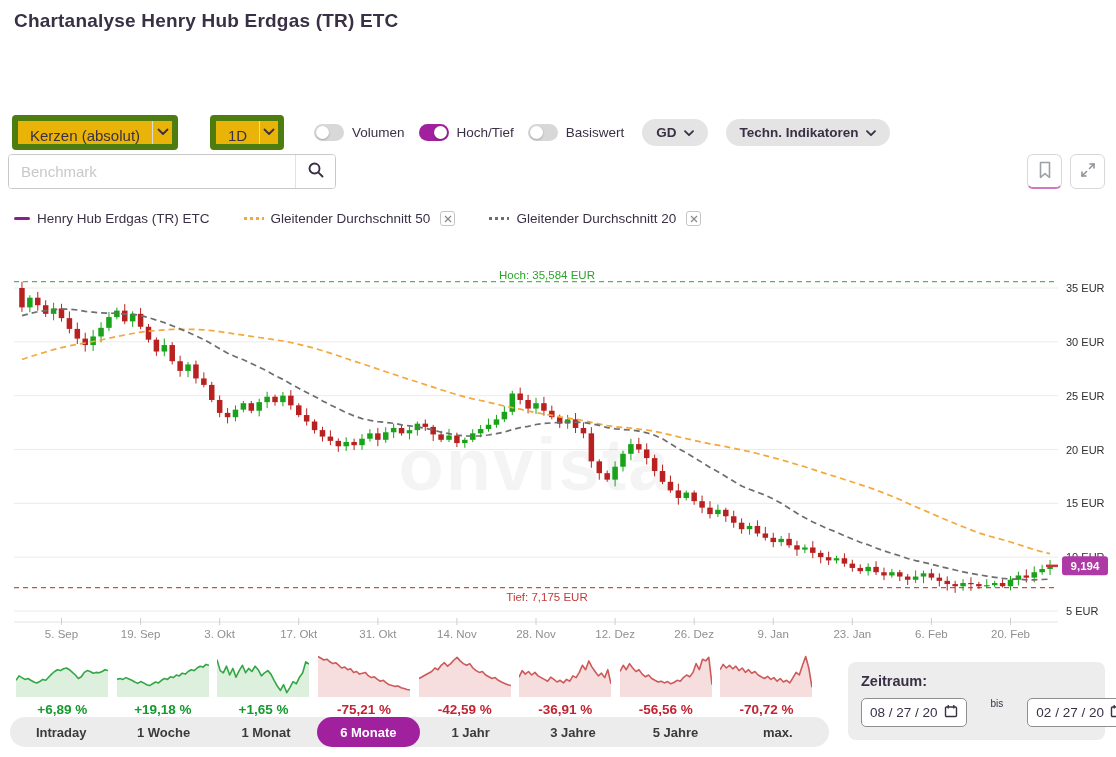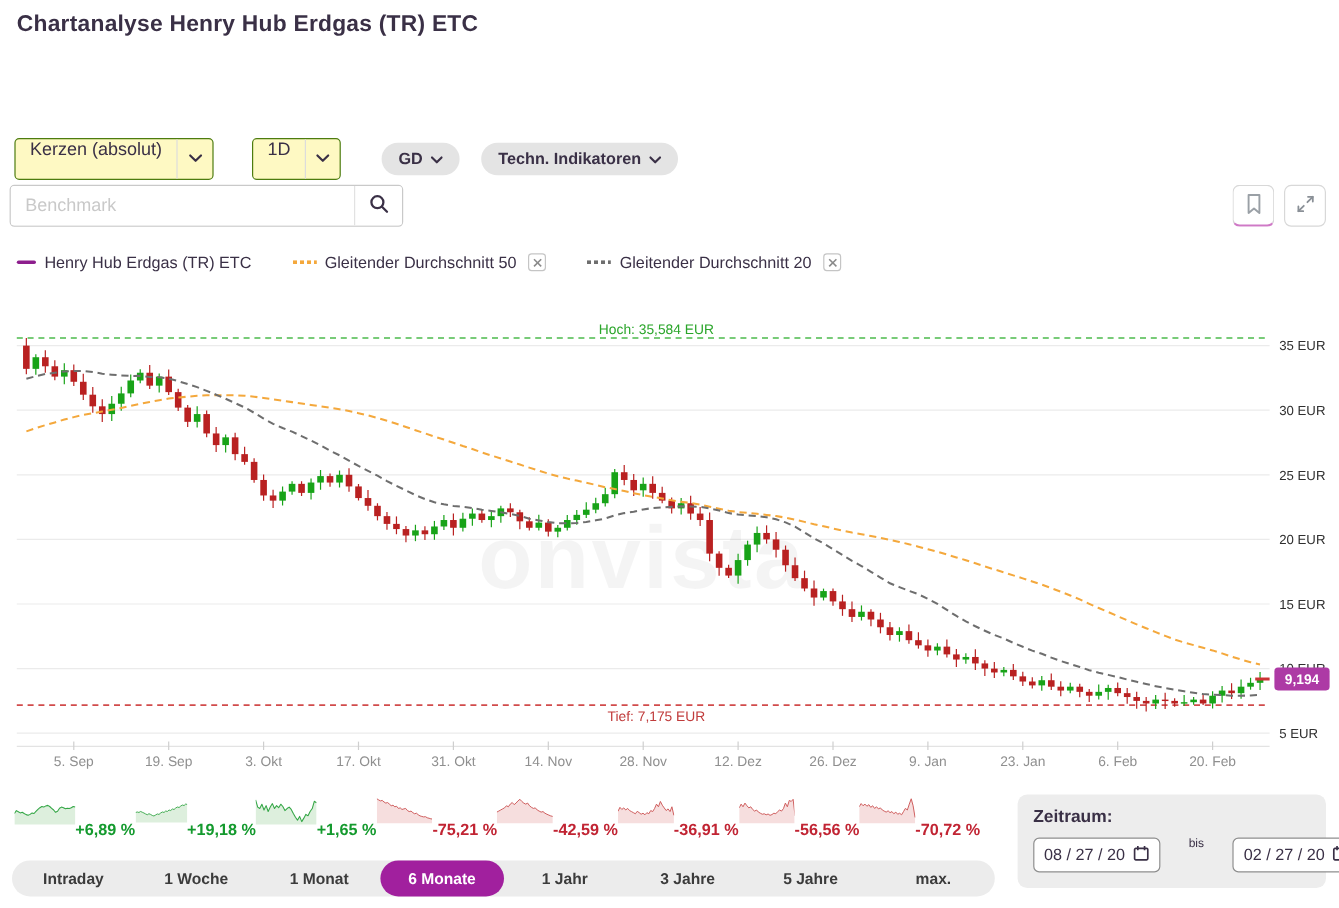--- a/index.html
+++ b/index.html
@@ -15,21 +15,21 @@
   .radio-box + .radio-box { margin-left:-1px; }
   .radio-box:first-child { border-radius:4px 0 0 4px; }
   .radio-box:last-child { border-radius:0 4px 4px 0; }
   .radio-dot { width:16px; height:16px; border-radius:50%; flex:0 0 auto; }
   .radio-dot.sel { background:#3a3046; box-shadow:inset 0 0 0 2.5px #fff; }
   .radio-dot.unsel { border:1.5px solid #d2d2d2; background:#fff; }
   .radio-label { font-size:15px; color:#3a3046; }
 
   
   .controls-row { position:absolute; left:12px; right:12px; top:114px; height:36px; display:flex; align-items:center; }
-  .select { border:1px solid #4d7c0f; border-radius:4px; height:35px; display:flex; align-items:flex-start; background:#fef9c3; cursor:pointer; }
+  .select { border:6px solid #4d7c0f; border-radius:4px; height:35px; display:flex; align-items:flex-end; background:#eab308; cursor:pointer; }
   .select .lbl { padding:0 12px; font-size:15px; white-space:nowrap; }
   .select .caret-box { width:37px; align-self:stretch; border-left:1px solid #dcdcdc; display:flex; align-items:center; justify-content:center; }
   .sel-charttype { width:166px; margin-right:32px; }
   .sel-interval { width:74px; margin-right:16px; }
   .toggle { display:flex; align-items:center; gap:8px; margin-left:14px; cursor:pointer; }
   .tpill { width:30px; height:17px; border-radius:9px; background:#d8d8d8; position:relative; flex:0 0 auto; transition:background .1s; }
   .tpill .knob { position:absolute; top:2px; left:2px; width:13px; height:13px; border-radius:50%; background:#fff; box-shadow:0 1px 2px rgba(0,0,0,.25); }
   .toggle.on .tpill { background:var(--accent); }
   .toggle.on .knob { left:15px; }
   .toggle-label { font-size:13.5px; color:#3a3046; white-space:nowrap; }
@@ -49,21 +49,21 @@
   .legend { position:absolute; left:14px; top:211px; display:flex; align-items:center; gap:34px; font-size:13.5px; color:#3a3046; }
   .legend-item { display:flex; align-items:center; gap:7px; }
   .sw-solid { width:16px; height:3.5px; border-radius:2px; }
   .sw-dotted { width:20px; height:3px; }
   .x-btn { width:15px; height:15px; border:1px solid #c5c5c5; border-radius:3px; background:#fff; display:flex; align-items:center; justify-content:center; margin-left:3px; cursor:pointer; padding:0; }
 
   #chart { position:absolute; left:0; top:268px; width:1116px; height:378px; }
 
   
   #sparks { position:absolute; left:12px; top:651px; display:flex; }
-  .spark-cell { width:100.6px; display:flex; flex-direction:row; align-items:flex-end; cursor:pointer; }
+  .spark-cell { width:100.6px; display:flex; flex-direction:column; align-items:center; cursor:pointer; }
   .spark-pct { font-size:13.5px; font-weight:700; margin-top:3px; white-space:nowrap; }
 
   
   #tabs { position:absolute; left:10px; top:717px; width:819px; height:30px; background:#ececec; border-radius:15px; display:flex; }
   .tab { flex:1; display:flex; align-items:center; justify-content:center; font-size:13px; font-weight:600; color:#3b3b3b; border-radius:15px; cursor:pointer; white-space:nowrap; }
   .tab.active { background:var(--accent); color:#fff; }
 
   
   .zeitraum { position:absolute; left:848px; top:662px; width:257px; background:#ededed; border-radius:8px; padding:11px 13px 13px; }
   .z-title { font-size:14.5px; font-weight:700; color:#3a3046; }
@@ -88,20 +88,40 @@
       </span>
     </div>
     <div class="select sel-interval">
       <span class="lbl">1D</span>
       <span class="caret-box" style="margin-left:auto">
         <svg width="12" height="8" viewBox="0 0 12 8">
             <polyline points="1.5,1.5 6,6 10.5,1.5" fill="none" stroke="#3a3046" stroke-width="1.8" stroke-linecap="round" stroke-linejoin="round"></polyline>
           </svg>
       </span>
     </div>
+    <div id="toggles" style="display:flex;align-items:center;">
+        <div class="toggle">
+          <div class="tpill">
+            <div class="knob"></div>
+          </div>
+          <div class="toggle-label">Volumen</div>
+        </div>
+        <div class="toggle on">
+          <div class="tpill">
+            <div class="knob"></div>
+          </div>
+          <div class="toggle-label">Hoch/Tief</div>
+        </div>
+        <div class="toggle">
+          <div class="tpill">
+            <div class="knob"></div>
+          </div>
+          <div class="toggle-label">Basiswert</div>
+        </div>
+      </div>
     <div id="dropdown-btns" style="display:flex;align-items:center;">
         <button class="pill-btn">
           <span>GD</span>
           <span><svg width="10" height="7" viewBox="0 0 10 7">
               <polyline points="1,1.2 5,5.2 9,1.2" fill="none" stroke="#3a3046" stroke-width="1.8" stroke-linecap="round" stroke-linejoin="round"></polyline>
             </svg></span>
         </button>
         <button class="pill-btn">
           <span>Techn. Indikatoren</span>
           <span><svg width="10" height="7" viewBox="0 0 10 7">

